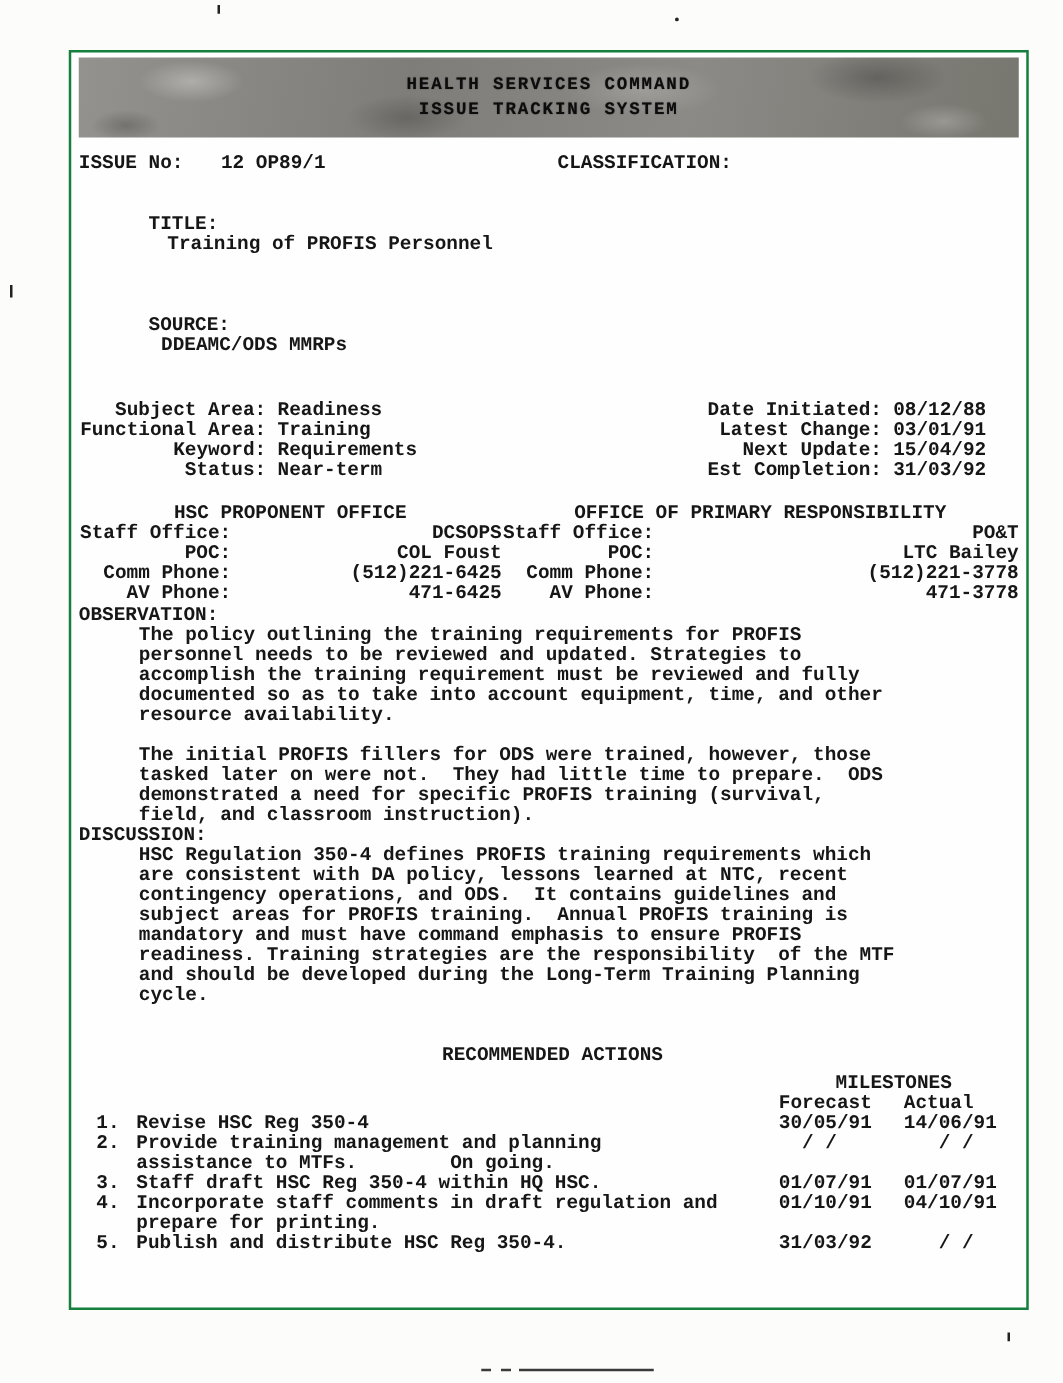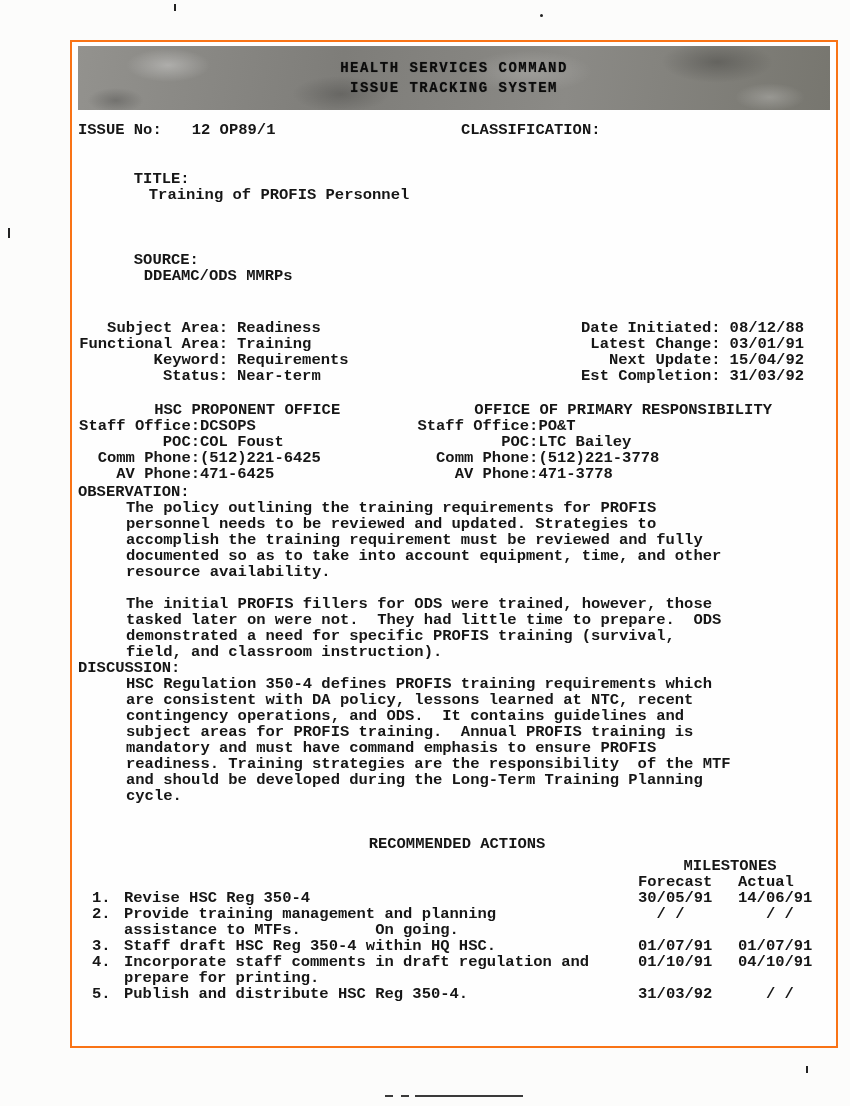--- a/index.html
+++ b/index.html
@@ -7,23 +7,23 @@
   body {
     width: 850px; height: 1106px;
     background: #fcfcfb;
     position: relative;
     font-family: "Liberation Mono", "DejaVu Sans Mono", monospace;
     font-weight: bold;
     color: #161616;
   }
   .doc {
     position: absolute;
-    left: 70px; top: 40px;
+    left: 55px; top: 40px;
     width: 768px; height: 1008px;
-    border: 2px solid #f97316;
+    border: 2px solid #15803d;
     background: #fefefe;
     padding: 3px 4px;
   }
   
   .banner {
     height: 64px;
     margin: 1px 2px 12px 2px;
     display: flex; flex-direction: column;
     align-items: center; justify-content: center;
     gap: 2px;
@@ -63,21 +63,21 @@
   .meta-row { display: flex; white-space: pre; }
   .meta-label { width: 150px; text-align: right; }
   .meta-right .meta-label { width: 142px; }
   .meta-value { margin-left: 9px; }
   .meta-right { margin-left: auto; margin-right: 26px; }
 
   .offices { display: flex; margin-top: 18px; }
   .office-col { width: 45%; }
   .office-col.right { width: 55%; }
   .office-heading { text-align: center; white-space: pre; }
-  .office-row { display: flex; white-space: pre; }
+  .office-row { display: flex; white-space: pre; justify-content: space-between; }
   .office-label { width: 122px; text-align: right; }
   .office-value { margin-left: 0; }
 
   .section-heading { margin-top: 2px; white-space: pre; }
   .para {
     margin-left: 48px;
     white-space: pre-wrap;
   }
   .para.spaced { margin-top: 16px; }
 

